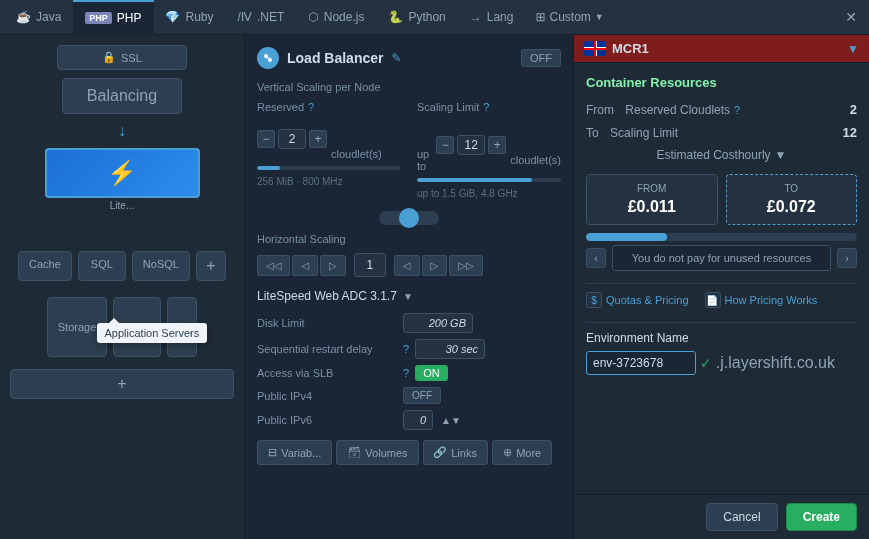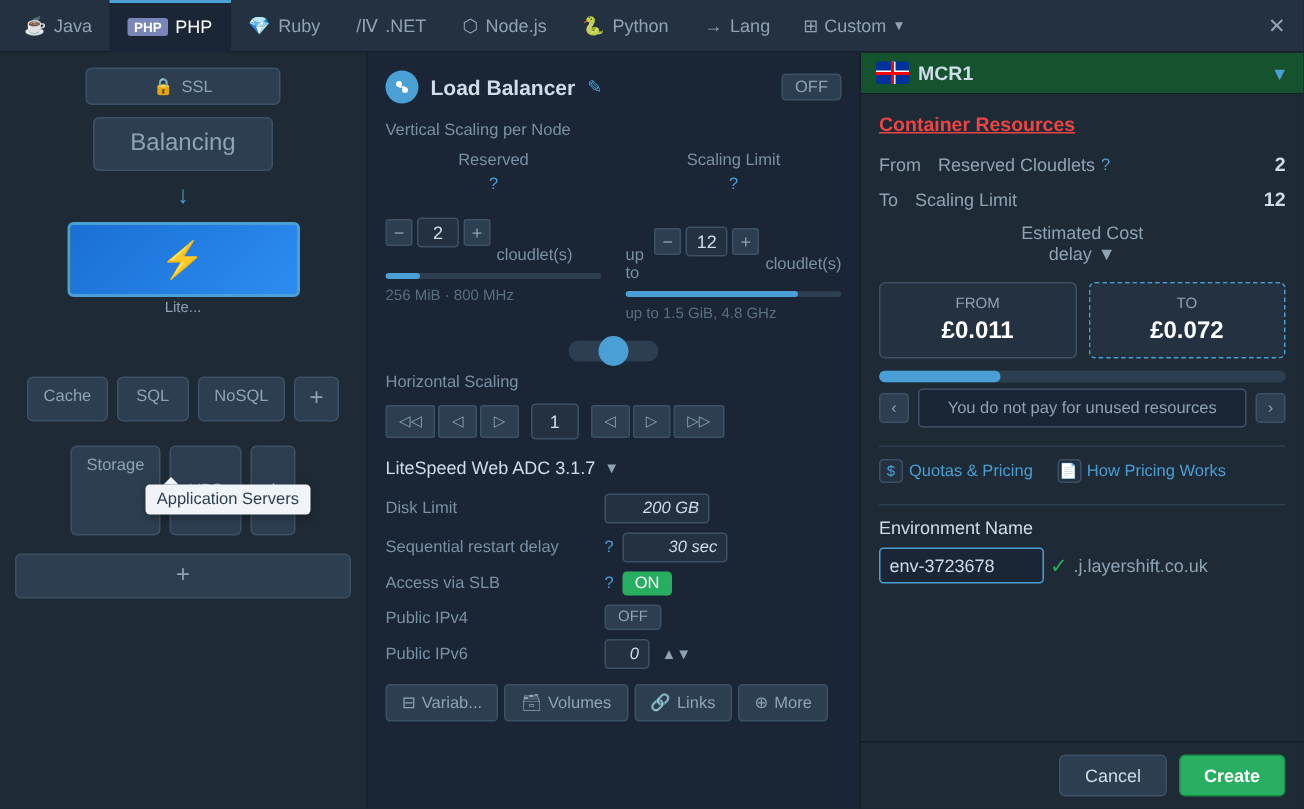--- a/index.html
+++ b/index.html
@@ -265,21 +265,20 @@
     .scaling-col {
       flex: 1;
     }
     .scaling-col-label {
       font-size: 11px;
       color: #7a91a5;
       display: flex;
       align-items: center;
       gap: 4px;
       margin-bottom: 4px;
-      flex-direction: column;
     }
     .info-icon {
       color: #4a9fd4;
       cursor: pointer;
       font-size: 11px;
     }
     .cloudlet-input {
       display: flex;
       align-items: center;
       gap: 4px;
@@ -447,43 +446,42 @@
       width: 295px;
       background: #1e2a35;
       display: flex;
       flex-direction: column;
     }
 
     .region-bar {
       display: flex;
       align-items: center;
       gap: 6px;
-      background: #14532d;
+      background: #7f1d1d;
       padding: 6px 10px;
       border-bottom: 1px solid #151f2a;
     }
     .region-name {
       font-size: 13px;
       color: #d0dce8;
       font-weight: bold;
     }
     .region-dropdown { margin-left: auto; color: #4a9fd4; cursor: pointer; }
 
     .right-content {
       padding: 12px;
       flex: 1;
       overflow-y: auto;
     }
 
     .container-resources-title {
       font-size: 13px;
-      color: #ef4444;
+      color: #86efac;
       font-weight: bold;
       margin-bottom: 12px;
-      text-decoration: underline;
     }
 
     .res-row {
       display: flex;
       align-items: center;
       justify-content: space-between;
       margin-bottom: 8px;
     }
     .res-label {
       font-size: 12px;
@@ -496,21 +494,20 @@
       font-size: 13px;
       color: #d0dce8;
       font-weight: bold;
     }
 
     .cost-row {
       display: flex;
       align-items: center;
       justify-content: center;
       margin-bottom: 12px;
-      flex-direction: column;
     }
     .cost-label {
       font-size: 12px;
       color: #8fa3b5;
     }
     .cost-period {
       display: flex;
       align-items: center;
       gap: 4px;
       color: #8fa3b5;
@@ -642,21 +639,21 @@
       font-size: 12px;
       color: #d0dce8;
       width: 110px;
     }
     .check-icon {
       color: #27ae60;
       font-size: 14px;
     }
     .env-domain {
       color: #8fa3b5;
-      font-size: 12px;
+      font-size: 16px;
     }
 
     
     .bottom-bar {
       display: flex;
       justify-content: flex-end;
       gap: 8px;
       padding: 8px 12px;
       background: #1e2a35;
       border-top: 1px solid #151f2a;
@@ -808,21 +805,21 @@
       <div class="node-btn">
         <span>SQL</span>
       </div>
       <div class="node-btn">
         <span>NoSQL</span>
       </div>
       <div class="add-btn">+</div>
     </div>
 
     <div class="storage-row">
-      <div class="node-btn" style="height:60px;display:flex;justify-content:center;">
+      <div class="node-btn" style="height:60px;display:flex;align-items:center;justify-content:center;">
         <span>Storage</span>
       </div>
       <div class="node-btn" style="height:60px;display:flex;align-items:center;justify-content:center;">
         <span>VPS</span>
       </div>
       <div class="add-btn-big">+</div>
     </div>
 
     <div class="add-btn-bottom">+</div>
   </div>
@@ -982,21 +979,21 @@
         <div class="res-label">
           <span>To</span>&nbsp;
           <span>Scaling Limit</span>
         </div>
         <div class="res-value">12</div>
       </div>
 
       <div class="cost-row">
         <span class="cost-label">Estimated Cost</span>
         <div class="cost-period">
-          <span>delay</span>
+          <span>hourly</span>
           <span>▼</span>
         </div>
       </div>
 
       <div class="price-cards">
         <div class="price-card">
           <div class="price-card-label">FROM</div>
           <div class="price-card-value">£0.011</div>
         </div>
         <div class="price-card dashed">

